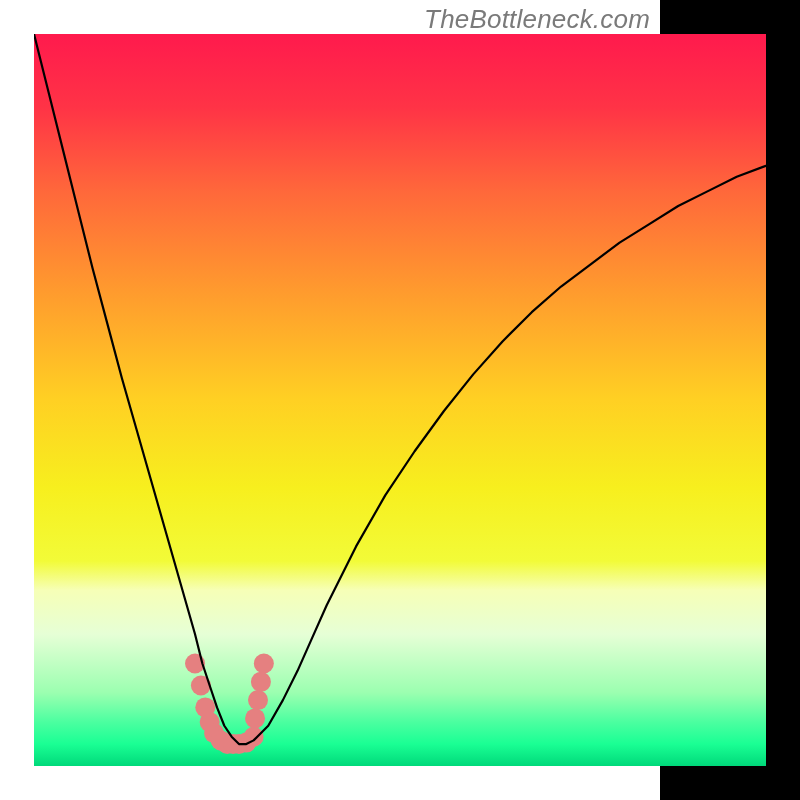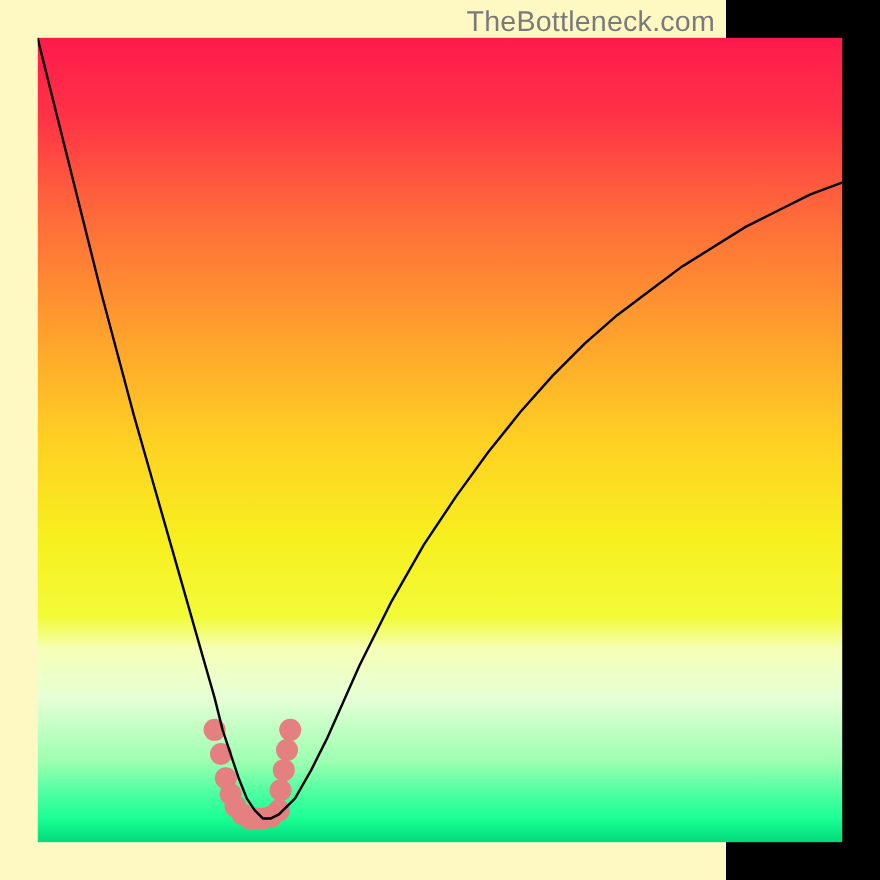--- a/index.html
+++ b/index.html
@@ -8,21 +8,22 @@
     width: 800px;
     height: 800px;
     overflow: hidden;
     background: #000;
     font-family: Arial, Helvetica, sans-serif;
   }
   .outer {
     position: relative;
     width: 660px;
     height: 800px;
-    background: #fef9c3;
+    background: #ffffff;
+    font-style: italic;
   }
   .plot-area {
     position: absolute;
     left: 34px;
     top: 34px;
     width: 732px;
     height: 732px;
     overflow: hidden;
   }
   .watermark {

